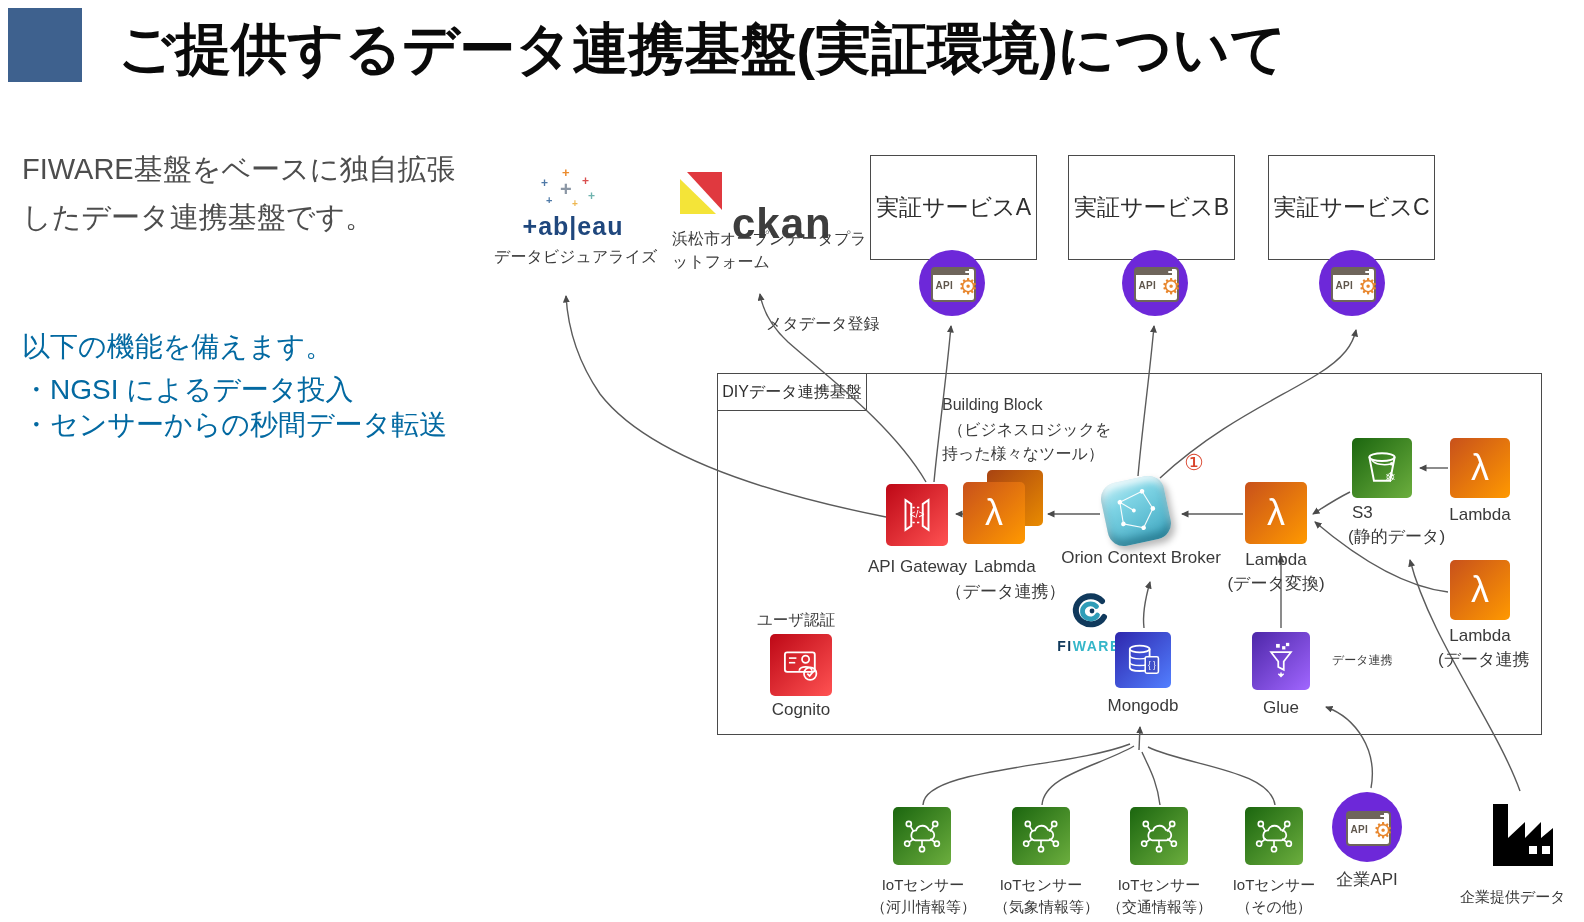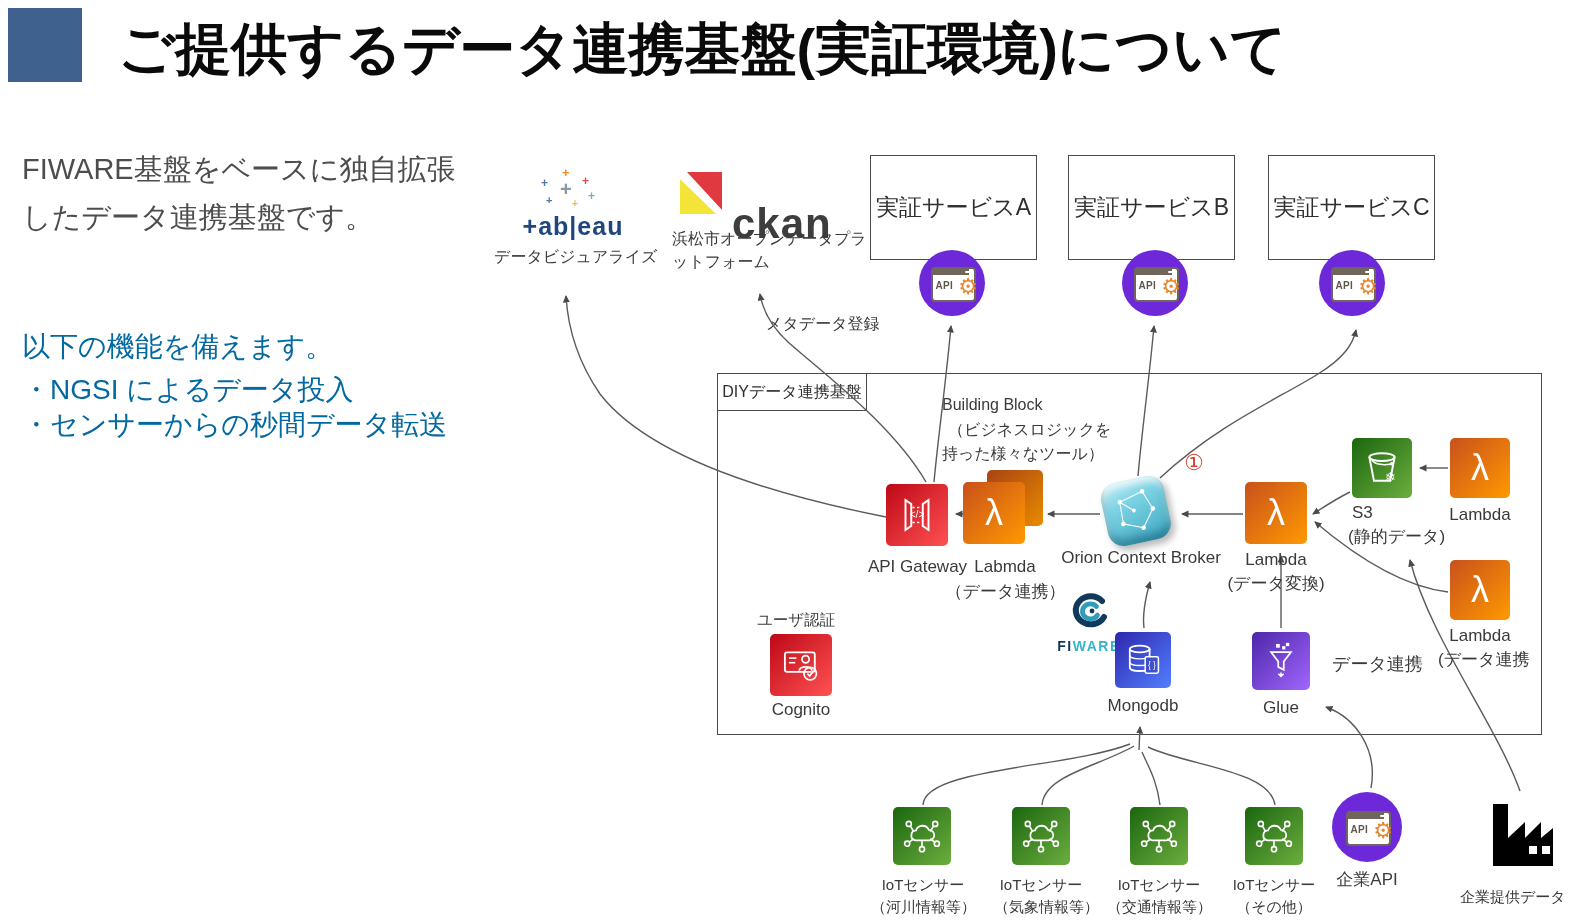--- a/index.html
+++ b/index.html
@@ -276,21 +276,21 @@
   <div class="abs aws purple" style="left:1252px;top:632px;width:58px;height:58px;">
     <svg width="44" height="44" viewBox="0 0 40 40">
       <rect x="15.5" y="4.5" width="3.4" height="3.4" fill="#fff"></rect>
       <rect x="21" y="6.5" width="3" height="3" fill="#fff"></rect>
       <rect x="24.5" y="3.5" width="3" height="3" fill="#fff"></rect>
       <path d="M11 12 H29 L22.5 20.5 V28 L17.5 25.5 V20.5 Z" fill="none" stroke="#fff" stroke-width="1.6"></path>
       <path d="M20 30.5 v3.5 m-2.4 -2.4 l2.4 2.4 l2.4 -2.4" fill="none" stroke="#fff" stroke-width="1.4"></path>
     </svg>
   </div>
   <div class="abs nlabel" style="left:1252px;top:698px;width:58px;">Glue</div>
-  <div class="abs ann" style="left:1332px;top:652px;font-size:18px;text-align:right;">データ連携</div>
+  <div class="abs ann" style="left:1332px;top:652px;font-size:12px;text-align:right;">データ連携</div>
 
   <div class="abs aws green" style="left:893px;top:807px;width:58px;height:58px;">
     <svg width="44" height="44" viewBox="0 0 40 40">
       <path d="M14 24 a4.6 4.6 0 0 1 0.6 -9.1 a6.2 6.2 0 0 1 11.6 -0.4 a4.6 4.6 0 0 1 0.4 9.5 Z" fill="none" stroke="#fff" stroke-width="1.6"></path>
       <g fill="none" stroke="#fff" stroke-width="1.5">
         <circle cx="8" cy="9" r="2.3"></circle>
           <circle cx="32" cy="9" r="2.3"></circle>
           <circle cx="6.5" cy="27" r="2.3"></circle>
           <circle cx="20" cy="32" r="2.3"></circle>
           <circle cx="33.5" cy="27" r="2.3"></circle>

